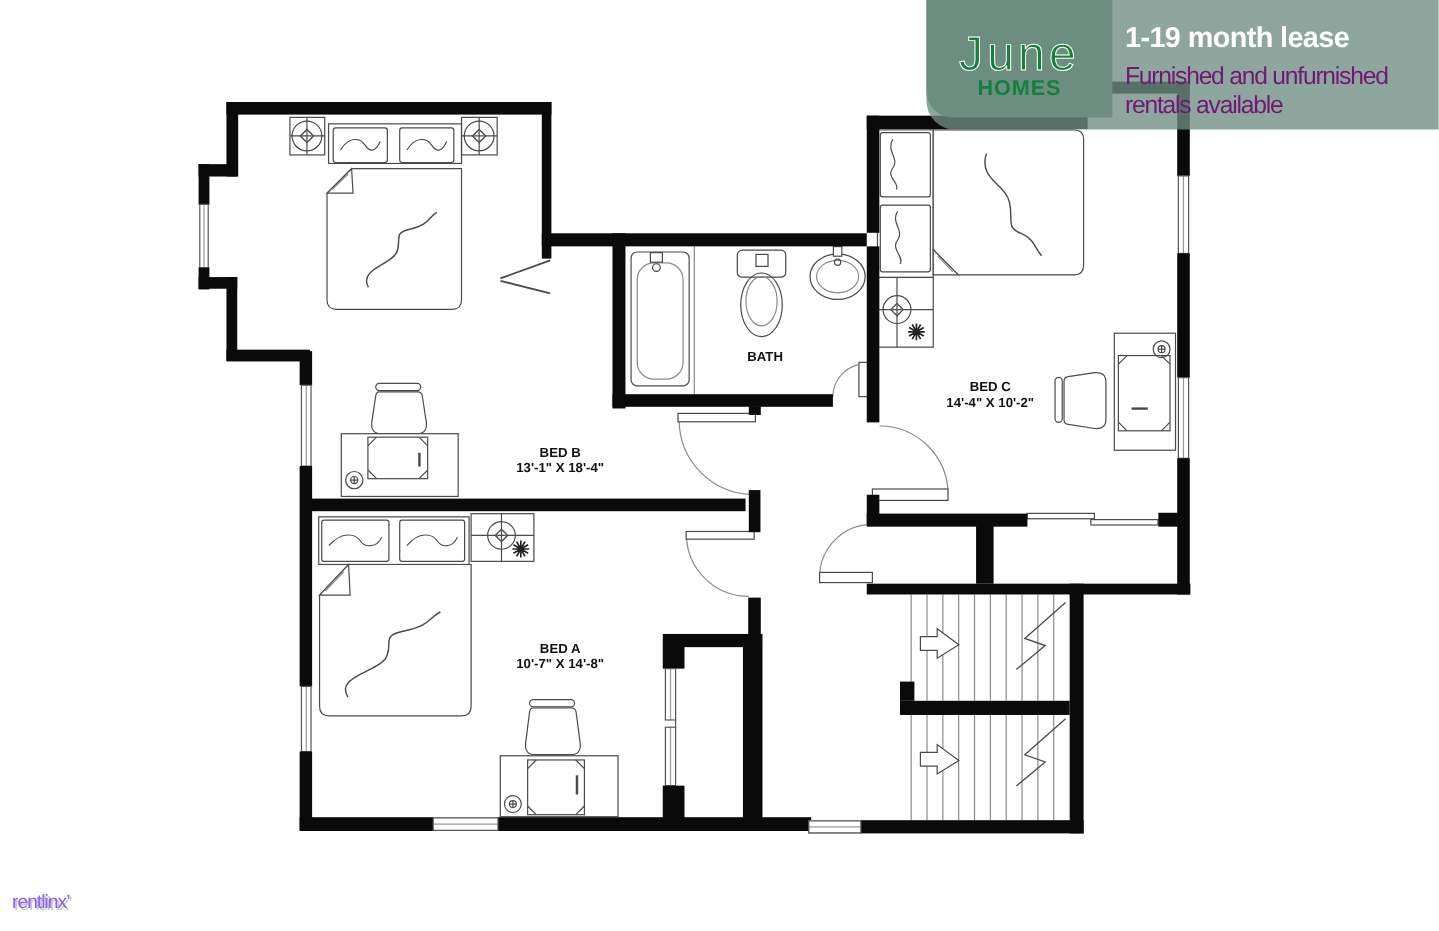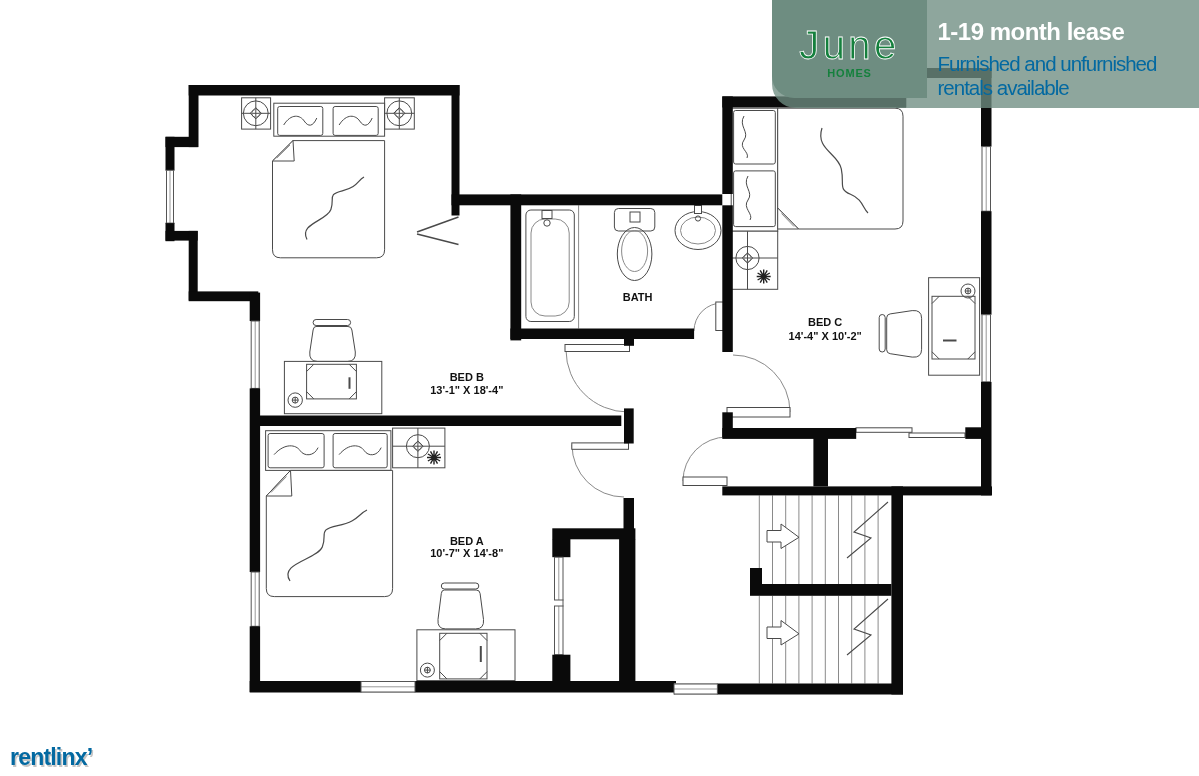--- a/index.html
+++ b/index.html
@@ -1,24 +1,24 @@
 <!DOCTYPE html>
 <html><head><meta charset="utf-8">
 <style>
 html,body{margin:0;padding:0;background:#fff}
 body{width:1199px;height:776px;font-family:"Liberation Sans",sans-serif;overflow:hidden;position:relative}
 .banner{position:absolute;left:771.9px;top:0;width:427.1px;height:107.7px;background:rgba(110,141,129,0.78);border-bottom-left-radius:24px}
 .jsq{position:absolute;left:771.9px;top:0;width:155.1px;height:97.5px;background:#6E8D81;border-bottom-left-radius:22px}
 .june{position:absolute;left:772px;top:0;width:155px;text-align:center;color:#15803d}
 .june .j{font-size:40px;font-weight:400;letter-spacing:3.5px;line-height:36px;margin-top:27px;-webkit-text-stroke:0.8px #ffffff}
-.june .h{font-size:11px;font-weight:700;letter-spacing:0.8px;line-height:12px;margin-top:4px}
+.june .h{font-size:18px;font-weight:700;letter-spacing:0.8px;line-height:12px;margin-top:4px}
 .btxt{position:absolute;left:937.5px;top:21px;color:#fff;white-space:nowrap}
 .btxt .h1{font-size:24px;font-weight:700;letter-spacing:-0.5px;line-height:22px}
-.btxt .h2{font-size:20.5px;font-weight:400;color:#0369a1;line-height:24px;margin-top:9px;letter-spacing:-1.0px}
-.wm{position:absolute;left:10px;top:744px;font-size:23px;font-weight:700;color:#0369a1;letter-spacing:-0.8px;text-shadow:1.6px 1.6px 0 #c6c6c6}
+.btxt .h2{font-size:20.5px;font-weight:400;color:#701a75;line-height:24px;margin-top:9px;letter-spacing:-1.0px}
+.wm{position:absolute;left:10px;top:744px;font-size:16px;font-weight:400;color:#8b5cf6;letter-spacing:-0.8px;text-shadow:1.6px 1.6px 0 #c6c6c6}
 </style></head>
 <body>
 <svg width="1199" height="776" viewBox="0 0 1199 776">
 <rect width="1199" height="776" fill="#ffffff"></rect>
 <rect x="241.6" y="97.8" width="29.0" height="31.3" fill="none" stroke="#4a4a4a" stroke-width="1"></rect>
 <line x1="255.8" y1="97.8" x2="255.8" y2="129.1" stroke="#4a4a4a" stroke-width="1"></line>
 <line x1="241.6" y1="113.3" x2="270.6" y2="113.3" stroke="#4a4a4a" stroke-width="1"></line>
 <circle cx="255.8" cy="113.3" r="12.4" fill="none" stroke="#4a4a4a" stroke-width="1"></circle>
 <circle cx="255.8" cy="113.3" r="4.0" fill="none" stroke="#8a8a8a" stroke-width="1"></circle>
 <path d="M 250.2,113.3 L 255.8,107.7 L 261.4,113.3 L 255.8,118.9 Z" fill="none" stroke="#4a4a4a" stroke-width="1"></path>

